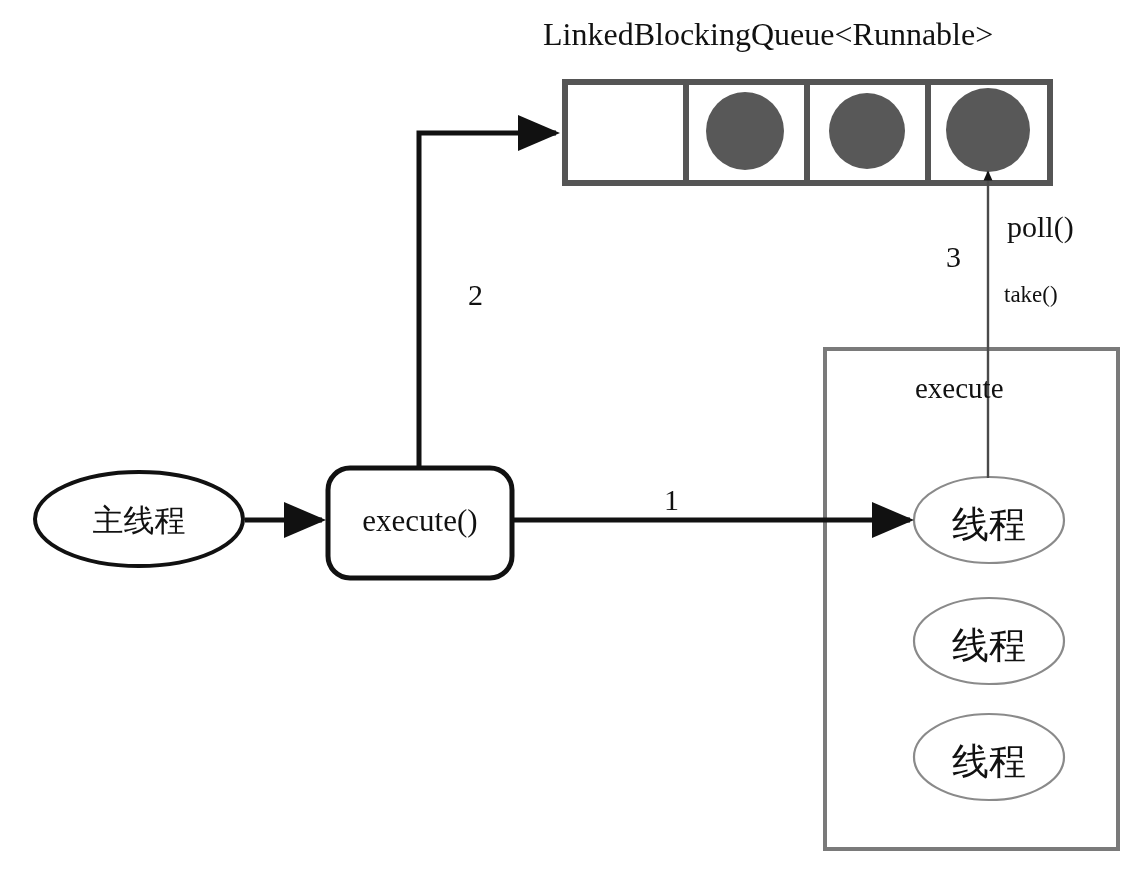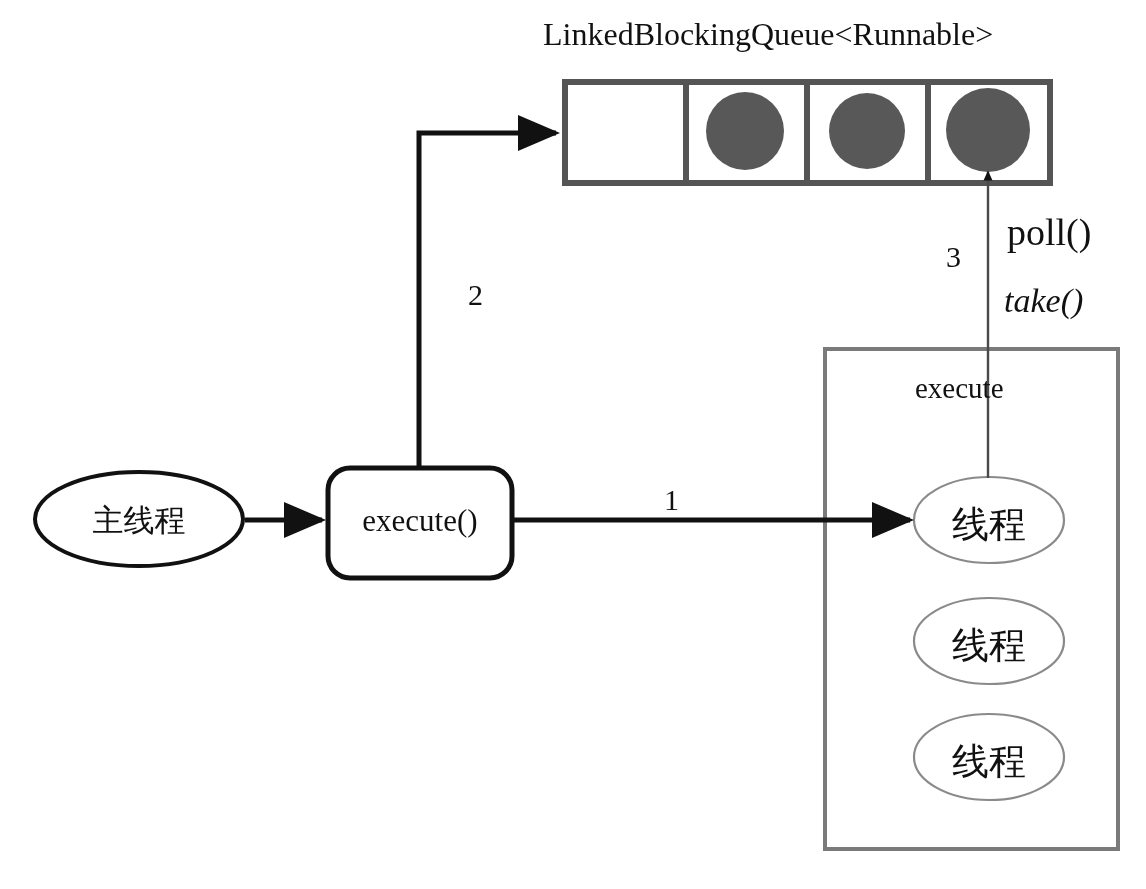--- a/index.html
+++ b/index.html
@@ -7,22 +7,22 @@
        font-family:"Liberation Serif","DejaVu Serif",serif;color:#111;}
   .stage{position:absolute;left:0;top:0;width:1146px;height:889px;}
   svg.layer{position:absolute;left:0;top:0;width:1146px;height:889px;}
 
   .txt{position:absolute;white-space:nowrap;}
 
   #queue-title{left:543px;top:16px;font-size:32px;letter-spacing:0px;}
   #label-2{left:468px;top:278px;font-size:30px;}
   #label-1{left:664px;top:483px;font-size:30px;}
   #label-3{left:946px;top:240px;font-size:30px;}
-  #label-poll{left:1007px;top:210px;font-size:38px;}
-  #label-take{left:1004px;top:282px;font-size:34px;font-style:italic;}
+  #label-poll{left:1007px;top:210px;font-size:30px;}
+  #label-take{left:1004px;top:282px;font-size:23px;}
   #label-corepool{left:915px;top:372px;font-size:29px;}
 
   #main-thread-label{left:35px;top:500px;width:208px;text-align:center;font-size:31px;}
   #execute-label{left:328px;top:503px;width:184px;text-align:center;font-size:31px;}
   .thread-label{width:150px;text-align:center;font-size:37px;}
   #thread-0{left:914px;top:500px;}
   #thread-1{left:914px;top:621px;}
   #thread-2{left:914px;top:737px;}
 </style>
 </head>

